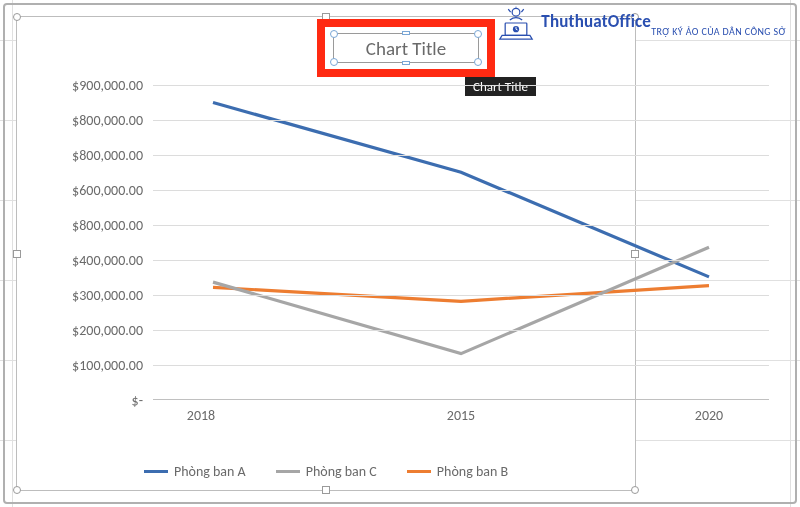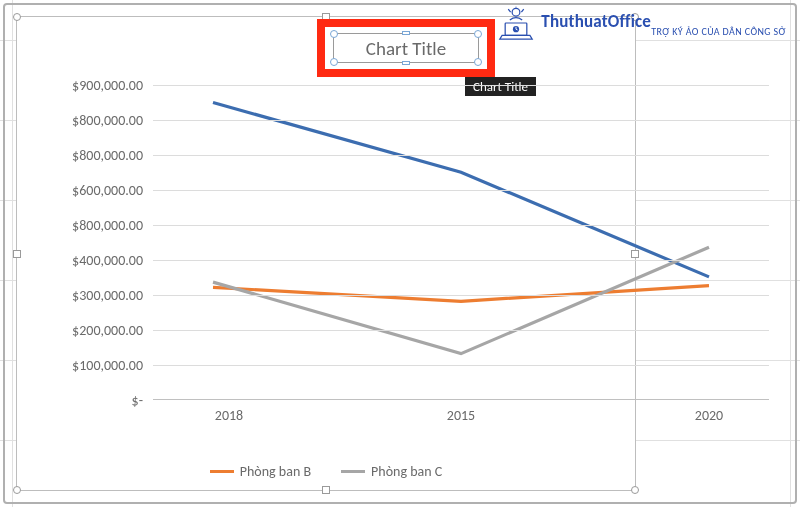--- a/index.html
+++ b/index.html
@@ -196,33 +196,37 @@
     <div class="gridline" style="top: 280px;"></div>
         <div class="gridline" style="top: 245px;"></div>
         <div class="gridline" style="top: 210px;"></div>
         <div class="gridline" style="top: 175px;"></div>
         <div class="gridline" style="top: 140px;"></div>
         <div class="gridline" style="top: 105px;"></div>
         <div class="gridline" style="top: 70px;"></div>
         <div class="gridline" style="top: 35px;"></div>
         <div class="gridline" style="top: 0px;"></div>
       </div>
-  <div class="x-tick" style="left: 180px; text-align: center;">2018</div>
+  <div class="x-tick" style="left: 152px; text-align: center;">2018</div>
       <div class="x-tick" style="left: 412px;">2015</div>
       <div class="x-tick" style="left: 660px;">2020</div>
     </div>
 
   <div class="legend">
       <div class="legend-item">
-        <span class="legend-swatch" style="background: rgb(237, 125, 49);"></span>
-        <span>Phòng ban B</span>
+        <span class="legend-swatch" style="background: rgb(60, 109, 176);"></span>
+        <span>Phòng ban A</span>
       </div>
       <div class="legend-item">
         <span class="legend-swatch" style="background: rgb(166, 166, 166);"></span>
         <span>Phòng ban C</span>
+      </div>
+      <div class="legend-item">
+        <span class="legend-swatch" style="background: rgb(237, 125, 49);"></span>
+        <span>Phòng ban B</span>
       </div>
     </div>
 </div>
 
 <div class="watermark">
   <span class="icon">
     <svg viewBox="0 0 48 44" fill="none" stroke="#2a4fb0" stroke-width="1.6">
       <circle cx="24" cy="8" r="5"></circle>
       <path d="M16 18 q8 -6 16 0"></path>
       <path d="M17 8 l-3 -4 M31 8 l3 -4 M24 2 l0 -1"></path>

